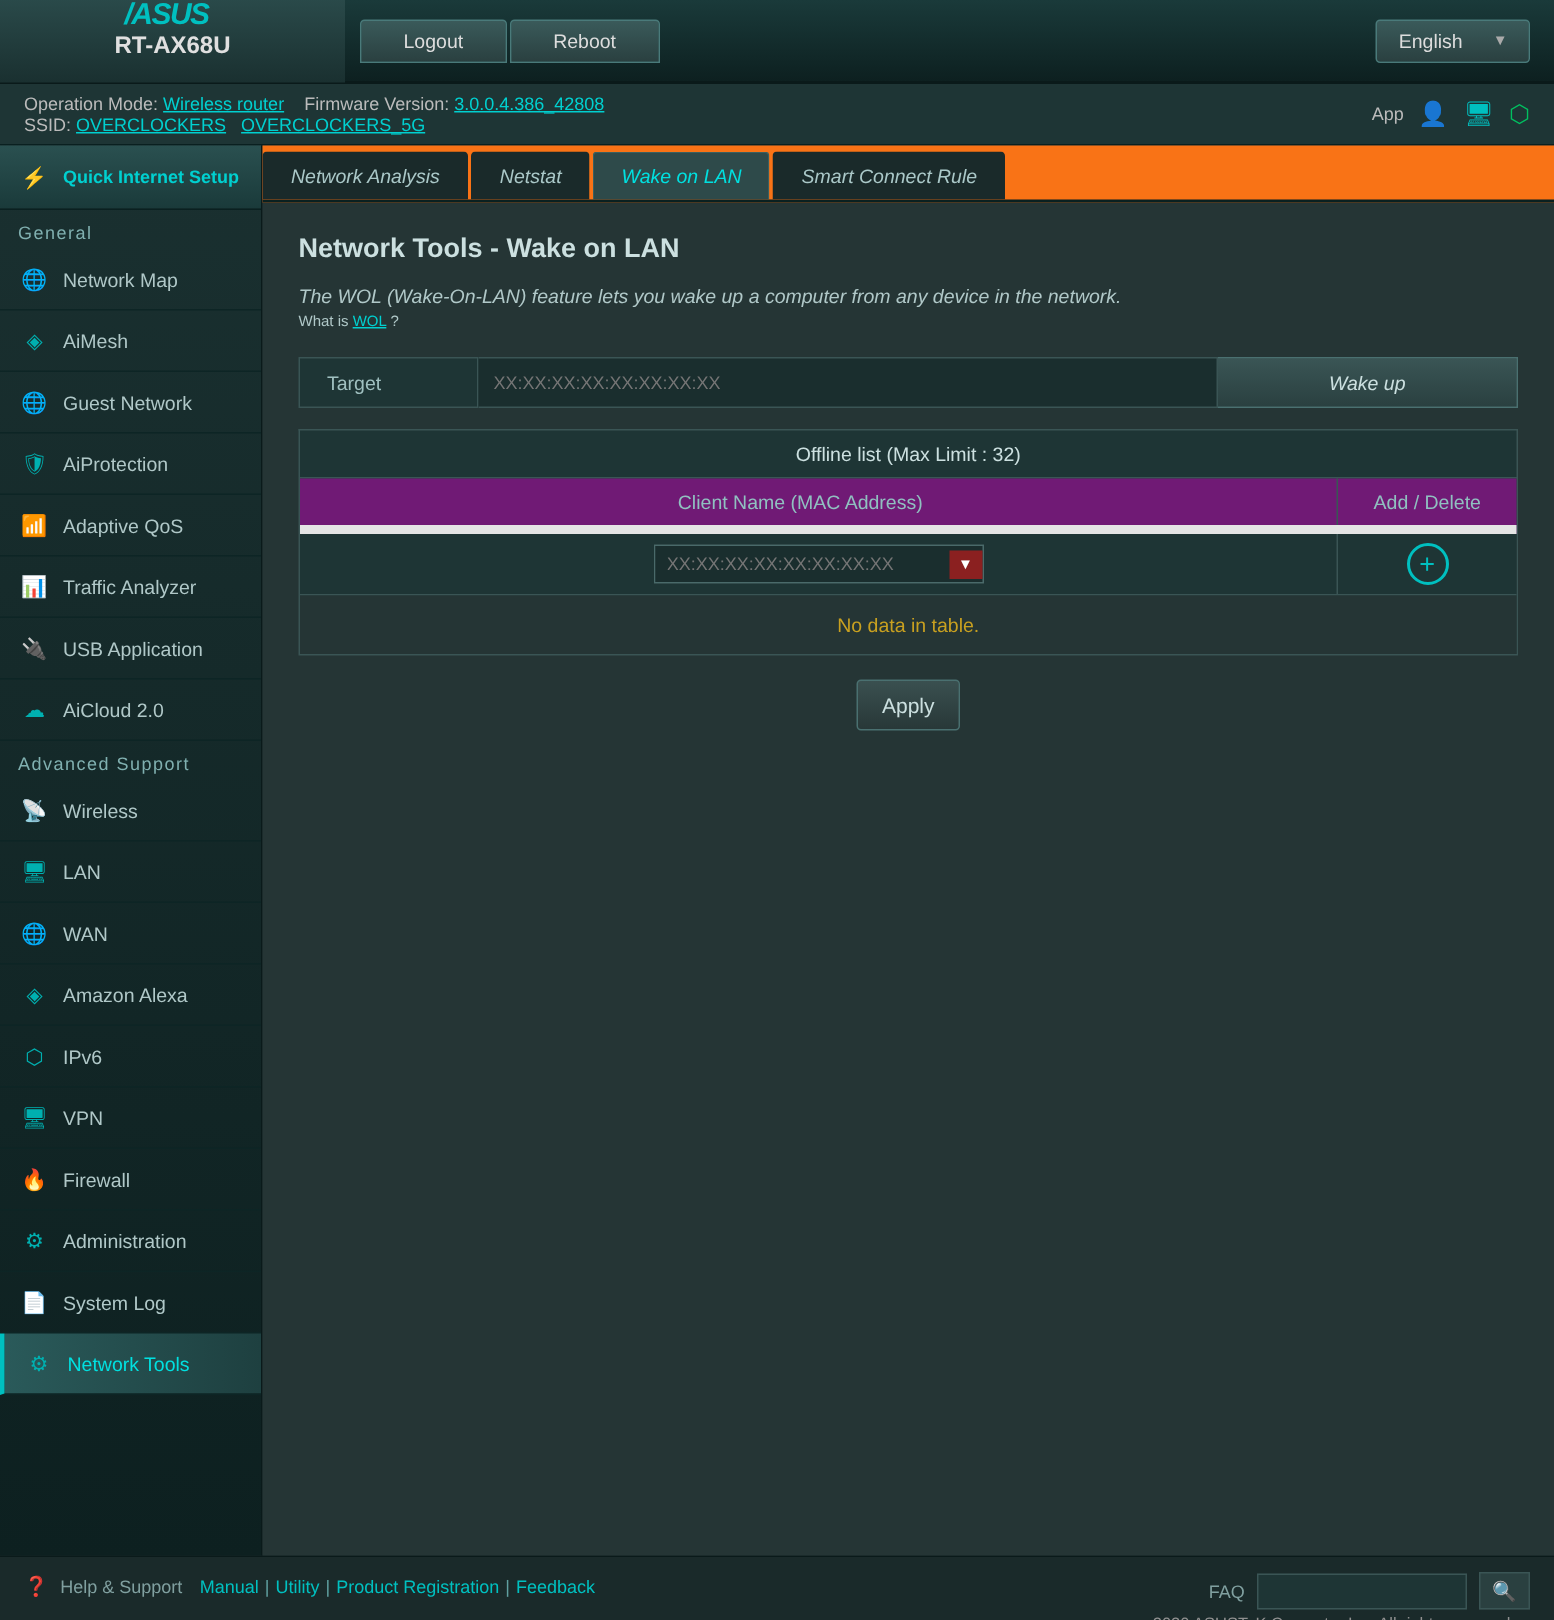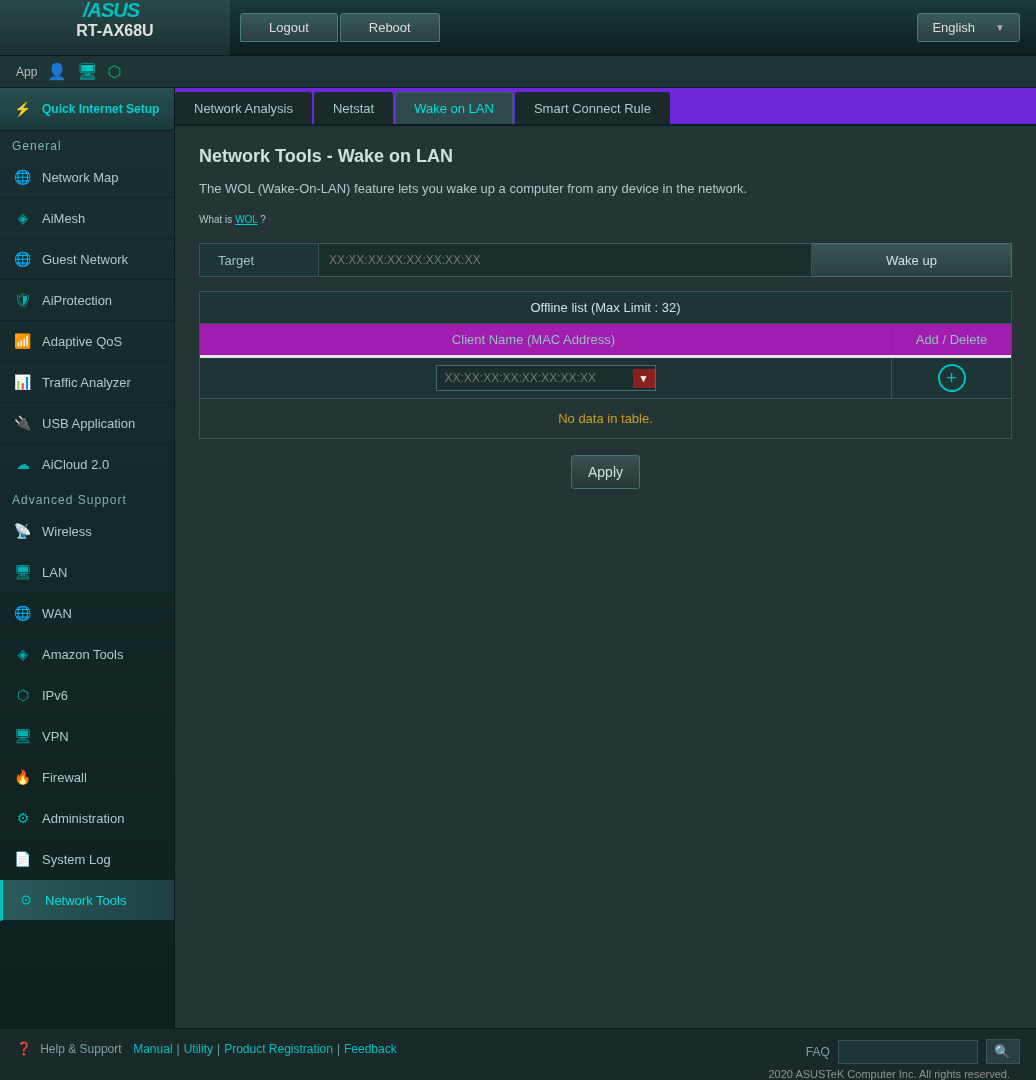--- a/index.html
+++ b/index.html
@@ -165,23 +165,24 @@
     
     .content-area {
       flex: 1;
       background: #253535;
       padding: 0;
     }
 
     
     .tabs-bar {
       display: flex;
-      background: #6d28d9;
+      background: #f97316;
       border-bottom: 2px solid #0a2020;
       padding-top: 4px;
+      font-style: italic;
     }
     .tab {
       padding: 8px 18px;
       cursor: pointer;
       color: #aac8c8;
       font-size: 13px;
       border: 1px solid transparent;
       border-bottom: none;
       margin-right: 2px;
       border-radius: 3px 3px 0 0;
@@ -200,21 +201,22 @@
     }
     .page-title {
       font-size: 18px;
       color: #cce0e0;
       font-weight: bold;
       margin-bottom: 14px;
     }
     .description {
       font-size: 13px;
       color: #b0c8c8;
-      margin-bottom: 18px;
+      margin-bottom: 4px;
+      font-style: italic;
     }
     .wol-link {
       font-size: 10px;
       color: #b0c8c8;
       margin-bottom: 18px;
     }
     .wol-link a { color: #00d0d0; text-decoration: underline; cursor: pointer; }
 
     
     .target-row {
@@ -249,40 +251,41 @@
       background: linear-gradient(to bottom, #3a5555, #2a4040);
       color: #cce0e0;
       border: 1px solid #4a7070;
       border-left: none;
       padding: 6px 24px;
       cursor: pointer;
       font-size: 13px;
       height: 34px;
       min-width: 200px;
       text-align: center;
+      font-style: italic;
     }
 
     
     .offline-list-header {
       background: #1e3535;
       border: 1px solid #3a5555;
       border-bottom: none;
       padding: 8px 14px;
       color: #cce0e0;
       font-size: 13px;
       text-align: center;
     }
     .table-wrapper {
       border: 1px solid #3a5555;
       margin-bottom: 16px;
     }
     .table-header-row {
       display: flex;
-      background: #a21caf;
-      border-bottom: 3px solid #e5e5e5;
+      background: #701a75;
+      border-bottom: 6px solid #e5e5e5;
       gap: 24px;
     }
     .th-client {
       flex: 1;
       padding: 8px 14px;
       color: #90c0c0;
       font-size: 13px;
       text-align: center;
     }
     .th-add-delete {
@@ -442,20 +445,32 @@
   </div>
   <div class="top-right">
     <button class="lang-btn">
       <span>English</span>
       <span class="lang-arrow">▼</span>
     </button>
   </div>
 </div>
 
 <div class="info-bar">
+  <div class="info-bar-left">
+    <span>Operation Mode:</span>
+    <a>Wireless router</a>
+    &nbsp;&nbsp;
+    <span>Firmware Version:</span>
+    <a>3.0.0.4.386_42808</a>
+    <br>
+    <span>SSID:</span>
+    <a>OVERCLOCKERS</a>
+    &nbsp;
+    <a>OVERCLOCKERS_5G</a>
+  </div>
   <div class="info-bar-right">
     <span class="info-app-label">App</span>
     <span class="info-icon">👤</span>
     <span class="info-icon">🖥</span>
     <span class="info-icon-usb">⬡</span>
   </div>
 </div>
 
 <div class="main-layout">
 
@@ -508,21 +523,21 @@
     <div class="sidebar-item">
       <span class="sidebar-icon">🖥</span>
       <span>LAN</span>
     </div>
     <div class="sidebar-item">
       <span class="sidebar-icon">🌐</span>
       <span>WAN</span>
     </div>
     <div class="sidebar-item">
       <span class="sidebar-icon">◈</span>
-      <span>Amazon Tools</span>
+      <span>Amazon Alexa</span>
     </div>
     <div class="sidebar-item">
       <span class="sidebar-icon">⬡</span>
       <span>IPv6</span>
     </div>
     <div class="sidebar-item">
       <span class="sidebar-icon">🖥</span>
       <span>VPN</span>
     </div>
     <div class="sidebar-item">

